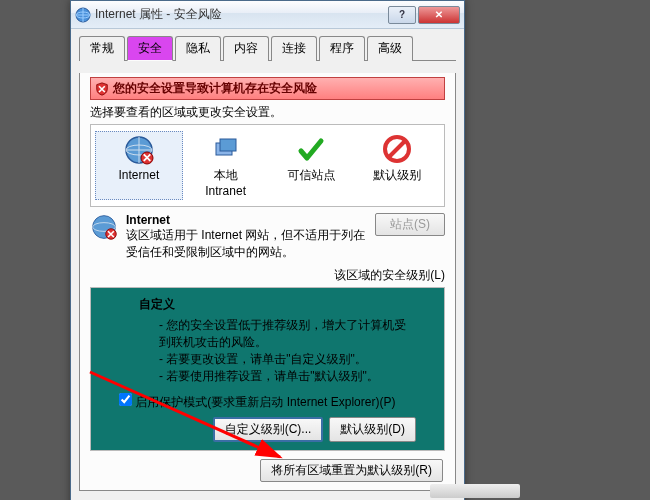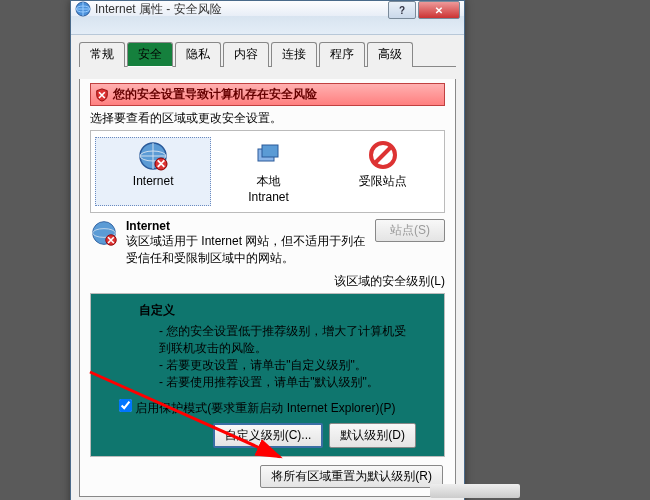--- a/index.html
+++ b/index.html
@@ -1,27 +1,27 @@
 <!DOCTYPE html>
 <html><head>
 <meta charset="utf-8">
 <style>
 * { box-sizing: border-box; margin: 0; padding: 0; font-family: "Microsoft YaHei", "SimSun", Tahoma, sans-serif; font-size: 12px; }
 body { background: #5a5a5a; width: 650px; height: 500px; position: relative; overflow: hidden; }
 .window { position: absolute; left: 70px; top: 0; width: 395px; background: #f0f0f0; border: 1px solid #4a6a8a; box-shadow: 0 0 8px rgba(0,0,0,0.4); }
-.titlebar { height: 34px; background: linear-gradient(to bottom, #fdfdfe, #e8eef7 45%, #d8e4f0 46%, #e4edf7); display: flex; align-items: flex-start; padding: 0 4px; border-bottom: 1px solid #b8c8d8; }
+.titlebar { height: 28px; background: linear-gradient(to bottom, #fdfdfe, #e8eef7 45%, #d8e4f0 46%, #e4edf7); display: flex; align-items: center; padding: 0 4px; border-bottom: 1px solid #b8c8d8; }
 .title-icon { width: 16px; height: 16px; margin-right: 4px; }
 .title-text { flex: 1; color: #333; }
 .win-btns { display: flex; gap: 2px; }
 .win-btn { width: 28px; height: 18px; border: 1px solid #7a8a9a; border-radius: 2px; display: flex; align-items: center; justify-content: center; font-size: 10px; cursor: pointer; }
 .win-help { background: linear-gradient(#eaf0f8,#cad8ea); color: #334; font-weight: bold; }
 .win-close { width: 42px; background: linear-gradient(#e99,#c33); color: #fff; font-weight: bold; }
 .tabbar { display: flex; margin: 6px 8px 12px 8px; border-bottom: 1px solid #888; }
 .tab { padding: 3px 10px; border: 1px solid #888; border-bottom: none; margin-right: 2px; background: #f0f0f0; border-radius: 3px 3px 0 0; cursor: pointer; position: relative; top: 1px; }
-.tab.active { background: #15803d; border-bottom: 1px solid #fcfcfc; }
+.tab.active { background: #d946ef; border-bottom: 1px solid #fcfcfc; }
 .content { padding: 4px 10px 6px 10px; background: #fcfcfc; margin: 0 8px 8px 8px; border: 1px solid #888; border-top: none; }
 .warnbar { background: linear-gradient(#ffb0b0,#ff8080); border: 1px solid #c04040; padding: 2px 4px; margin-bottom: 4px; display: flex; align-items: center; gap: 4px; color: #600; font-weight: bold; }
 .warn-icon { width: 14px; height: 14px; flex: none; }
 .zone-label { margin-bottom: 3px; }
 .zone-box { border: 1px solid #bbb; padding: 6px 4px; display: flex; background: #fff; }
 .zone-item { flex: 1; text-align: center; font-size: 11px; cursor: pointer; padding: 2px; }
 .zone-item.selected { background: #e8f0fa; border: 1px dotted #6a8ac0; }
 .zone-icon { width: 32px; height: 32px; margin: 0 auto 2px auto; display: block; }
 .desc-row { display: flex; gap: 8px; margin: 6px 0; }
 .desc-icon { width: 28px; height: 28px; flex: none; }
@@ -96,24 +96,30 @@
       <div class="zone-item">
         <svg class="zone-icon" viewBox="0 0 32 32">
             <rect x="6" y="10" width="16" height="12" fill="#8ab4e8" stroke="#2a5a9a"></rect>
             <rect x="10" y="6" width="16" height="12" fill="#5b9bd5" stroke="#2a5a9a"></rect>
           </svg>
         <div style="white-space:pre-line">本地
 Intranet</div>
       </div>
       <div class="zone-item">
         <svg class="zone-icon" viewBox="0 0 32 32">
+            <path d="M6 18l6 7L26 8" stroke="#2a2" stroke-width="5" fill="none" stroke-linecap="round" stroke-linejoin="round"></path>
+          </svg>
+        <div>可信站点</div>
+      </div>
+      <div class="zone-item">
+        <svg class="zone-icon" viewBox="0 0 32 32">
             <circle cx="16" cy="16" r="12" fill="none" stroke="#d33" stroke-width="4"></circle>
             <line x1="8" y1="24" x2="24" y2="8" stroke="#d33" stroke-width="4"></line>
           </svg>
-        <div>受限站点</div>
+        <div>默认级别</div>
       </div>
     </div>
 
     <div class="desc-row">
       <svg class="desc-icon" viewBox="0 0 32 32">
           <circle cx="16" cy="16" r="13" fill="#5b9bd5" stroke="#2a5a9a"></circle>
           <ellipse cx="16" cy="16" rx="13" ry="5" fill="none" stroke="#cde"></ellipse>
           <circle cx="24" cy="24" r="6" fill="#d33" stroke="#800"></circle>
           <text x="24" y="28" text-anchor="middle" fill="#fff" font-size="9" font-weight="bold">✕</text>
         </svg>

